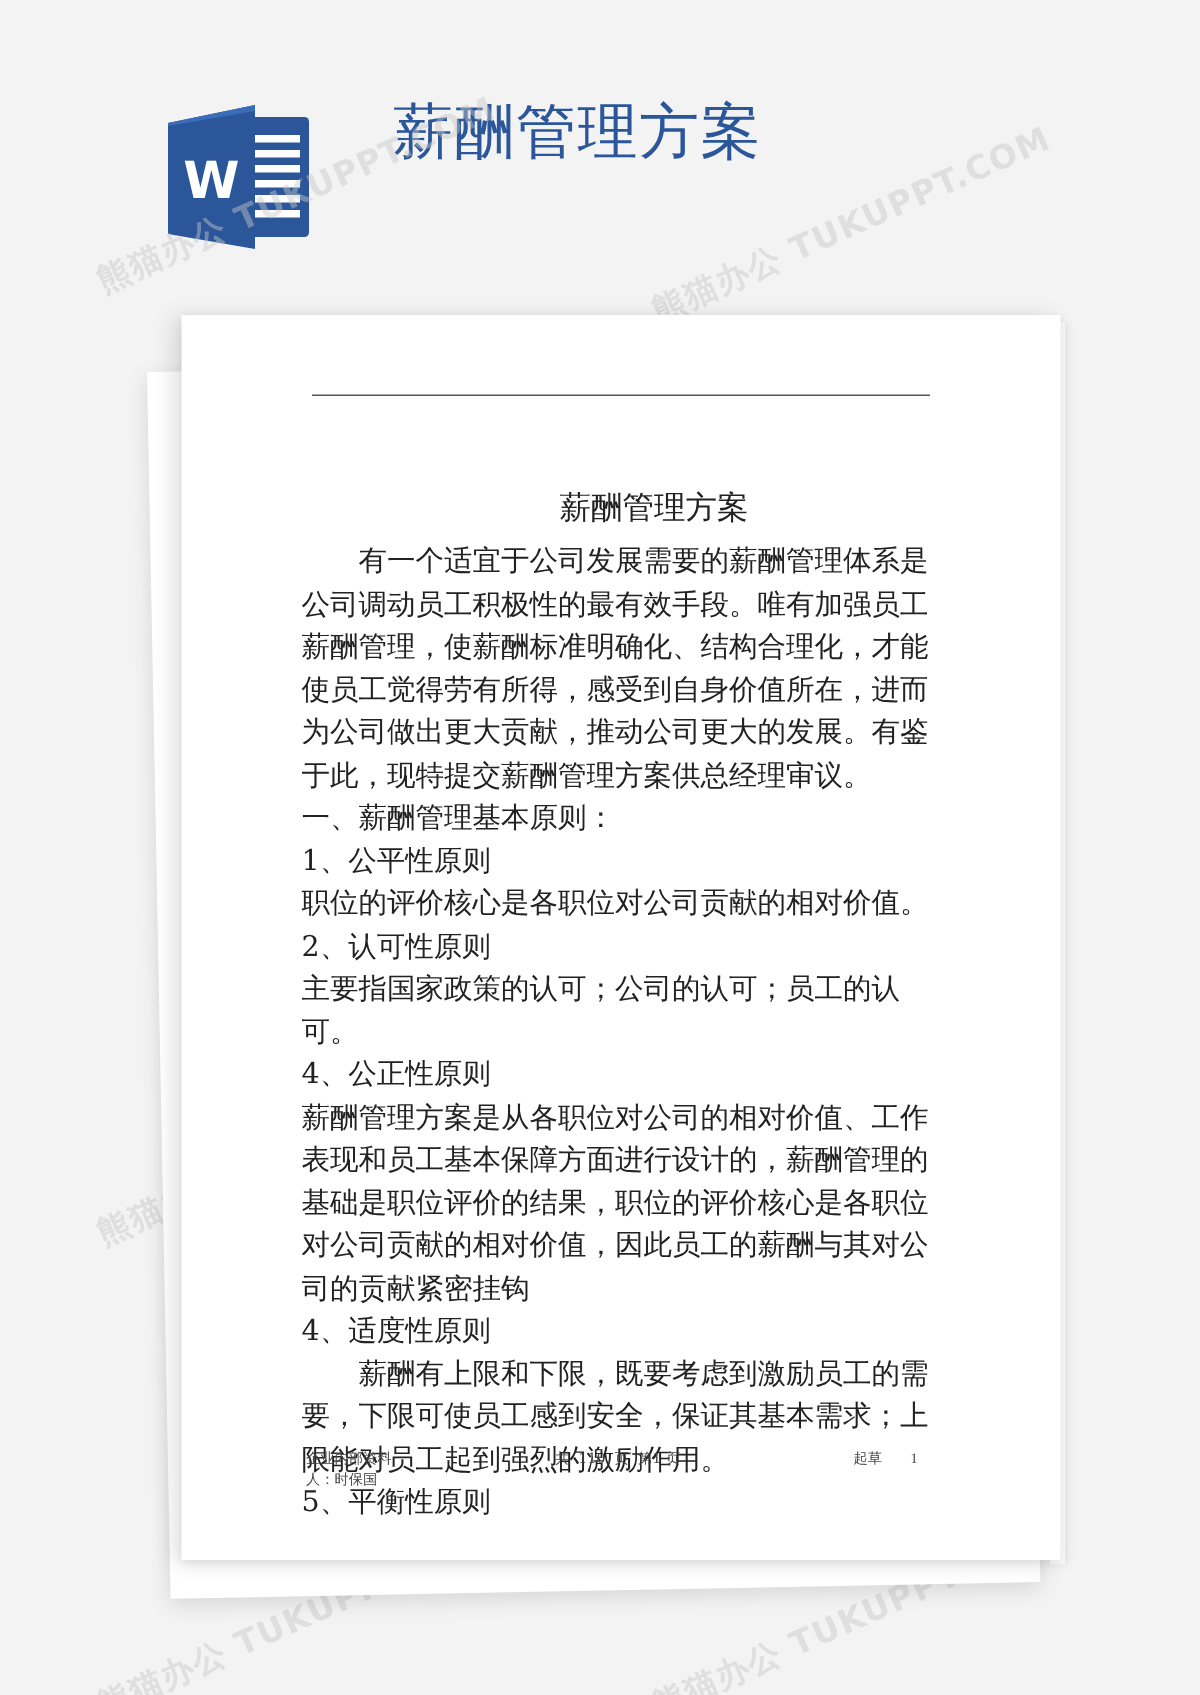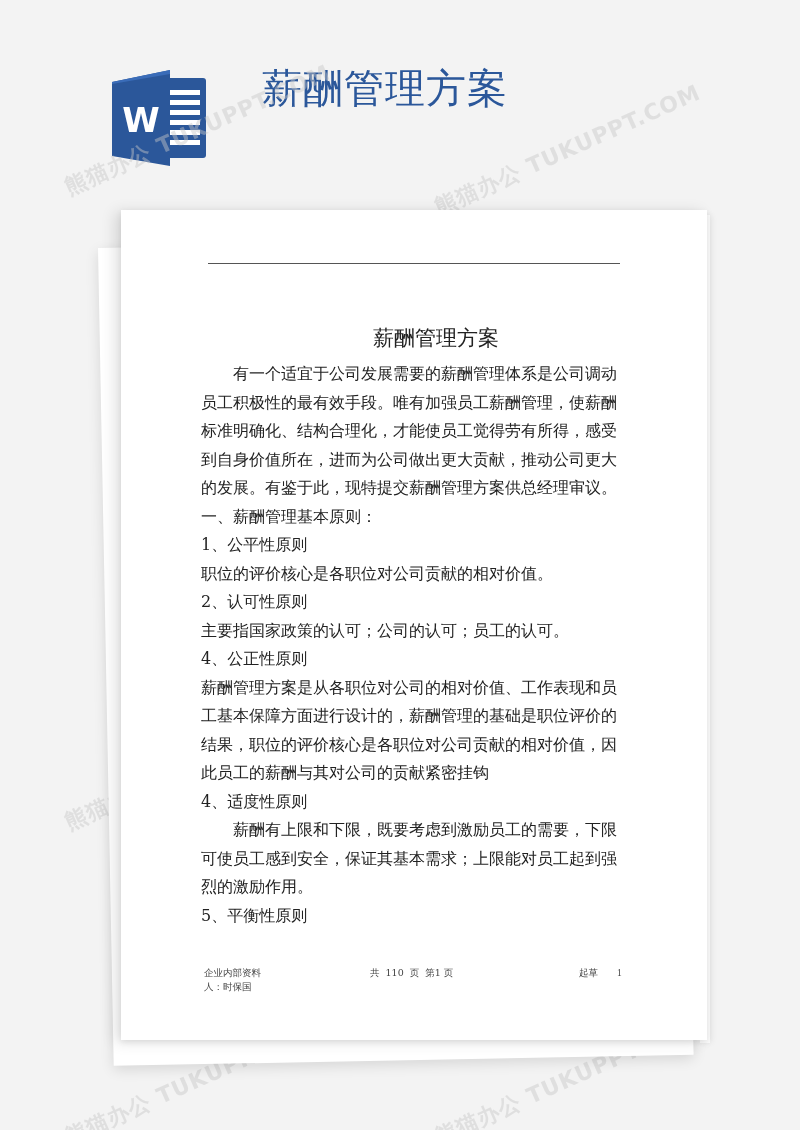--- a/index.html
+++ b/index.html
@@ -38,31 +38,31 @@
   .header-rule {
     position: absolute; left: 87px; top: 53px; width: 412px; height: 0;
     border-top: 1.5px solid #555;
   }
   .doc-title {
     position: absolute; left: 0; top: 114px; width: 630px; text-align: center;
     font-size: 21px; color: #222;
   }
   .body {
     position: absolute; left: 80px; top: 150px; width: 425px;
-    font-size: 16px; line-height: 28.5px; color: #222;
+    font-size: 19px; line-height: 28.5px; color: #222;
   }
   .body p { margin: 0; }
   .body .indent { text-indent: 2em; }
   .footer {
     position: absolute; left: 83px; top: 756px; width: 420px;
     font-size: 9.5px; line-height: 14px; color: #444;
   }
   .footer .f-left { position: absolute; left: 0; top: 0; width: 90px; }
   .footer .f-center { position: absolute; left: 166px; top: 0; white-space: pre; }
-  .footer .f-right { position: absolute; left: 375px; top: 0; white-space: pre; font-family: Liberation Serif, serif; }
+  .footer .f-right { position: absolute; left: 365px; top: 0; white-space: pre; font-family: Liberation Serif, serif; }
 </style>
 </head>
 <body>
 
 <div class="banner">
   <svg class="word-icon" viewBox="0 0 100 96">
     <rect x="50" y="8" width="46" height="80" rx="3" fill="#2b579a"></rect>
     <g fill="#ffffff">
       <rect x="58" y="20" width="32" height="5"></rect>
       <rect x="58" y="30" width="32" height="5"></rect>

